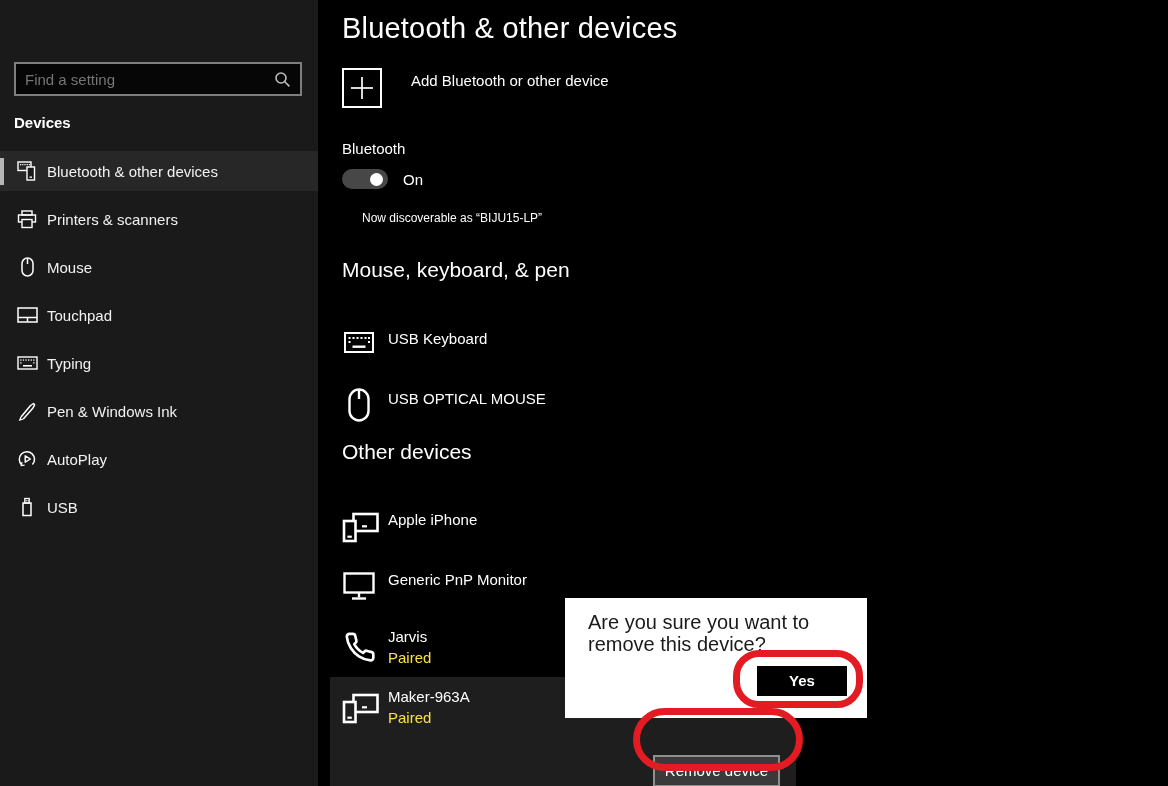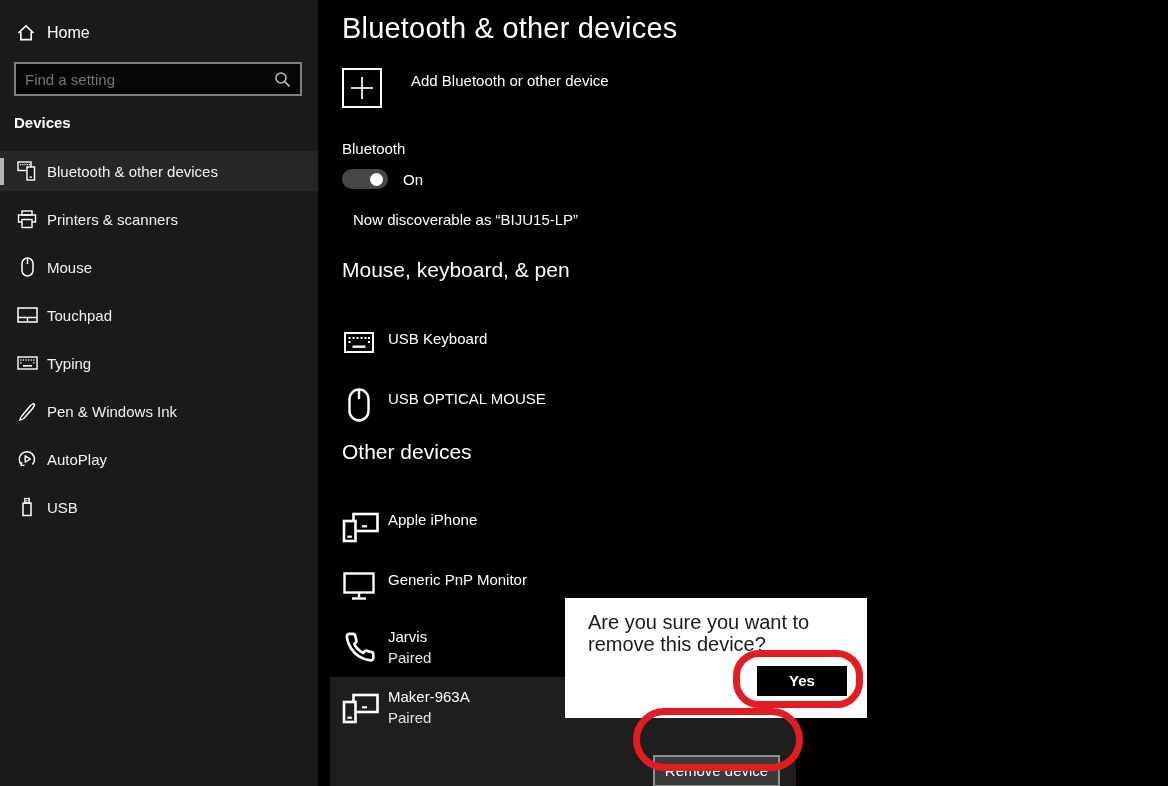--- a/index.html
+++ b/index.html
@@ -24,26 +24,26 @@
 
   
   .page-title { position:absolute; left:342px; top:12px; font-size:29px; font-weight:300; color:#fff; letter-spacing:.2px; }
   .add-row { position:absolute; left:342px; top:68px; width:480px; height:40px; cursor:default; }
   .add-box { position:absolute; left:0; top:0; width:40px; height:40px; border:2px solid #fff; }
   .add-lbl { position:absolute; left:48px; top:4px; font-size:15px; color:#fff;margin-left:21px; }
   .bt-label { position:absolute; left:342px; top:140px; font-size:15px; }
   .toggle { position:absolute; left:342px; top:169px; width:46px; height:20px; border-radius:10px; background:#474747; }
   .toggle .knob { position:absolute; right:5px; top:3.5px; width:13px; height:13px; border-radius:50%; background:#fff; }
   .toggle-state { position:absolute; left:403px; top:171px; font-size:15px; }
-  .discoverable { position:absolute; left:353px; top:211px; font-size:15px; }
+  .discoverable { position:absolute; left:362px; top:211px; font-size:12px; }
   .sec-head { position:absolute; left:342px; font-size:21px; font-weight:400; color:#ffffff; }
   .dev-row { position:absolute; left:330px; width:466px;margin-top:32px; }
   .dev-row .dicon { position:absolute; }
   .dev-row .dname { position:absolute; left:58px; font-size:15px; color:#fff; white-space:nowrap; }
-  .dev-row .dstatus { position:absolute; left:58px; font-size:15px; color:#e5e5e5; }
+  .dev-row .dstatus { position:absolute; left:58px; font-size:15px; color:#fde047; }
   .dev-row.sel { background:#1e1e1e; }
 
   .remove-btn { position:absolute; left:323px; top:78px; width:127px; height:32px; background:#3a3a3a; border:2px solid #8f8f8f; color:#fff; font-size:15px; font-family:inherit; text-align:center; line-height:28px; }
 
   
   .dialog { position:absolute; left:565px; top:598px; width:302px; height:120px; background:#fff; z-index:5; }
   .dialog .msg { position:absolute; left:23px; top:13px; width:264px; font-size:20px; line-height:22px; color:#1b1b1b; }
   .yes-btn { position:absolute; left:192px; top:68px; width:90px; height:30px; background:#000; color:#fff; font-size:15px; font-weight:bold; font-family:inherit; border:none; text-align:center; line-height:30px; }
 
   
@@ -53,29 +53,20 @@
 
   svg { display:block; }
 </style>
 </head>
 <body>
 
 <div class="app">
 
   <aside class="sidebar">
 
-    <div class="sb-home">
-      <span class="ic">
-        <svg width="20" height="20" viewBox="0 0 20 20">
-            <path d="M2.5 10 L10 2.8 L17.5 10" fill="none" stroke="#fff" stroke-width="1.6"></path>
-            <path d="M4.8 8.7 V16.6 H15.2 V8.7" fill="none" stroke="#fff" stroke-width="1.6"></path>
-          </svg>
-      </span>
-      <span class="lbl">Home</span>
-    </div>
 
     <div class="searchbox">
       <input type="text" placeholder="Find a setting" style="">
       <span class="mag">
         <svg width="17" height="17" viewBox="0 0 17 17">
             <circle cx="7" cy="7" r="5" fill="none" stroke="#bdbdbd" stroke-width="1.6"></circle>
             <line x1="10.8" y1="10.8" x2="15.4" y2="15.4" stroke="#bdbdbd" stroke-width="1.6"></line>
           </svg>
       </span>
     </div>

